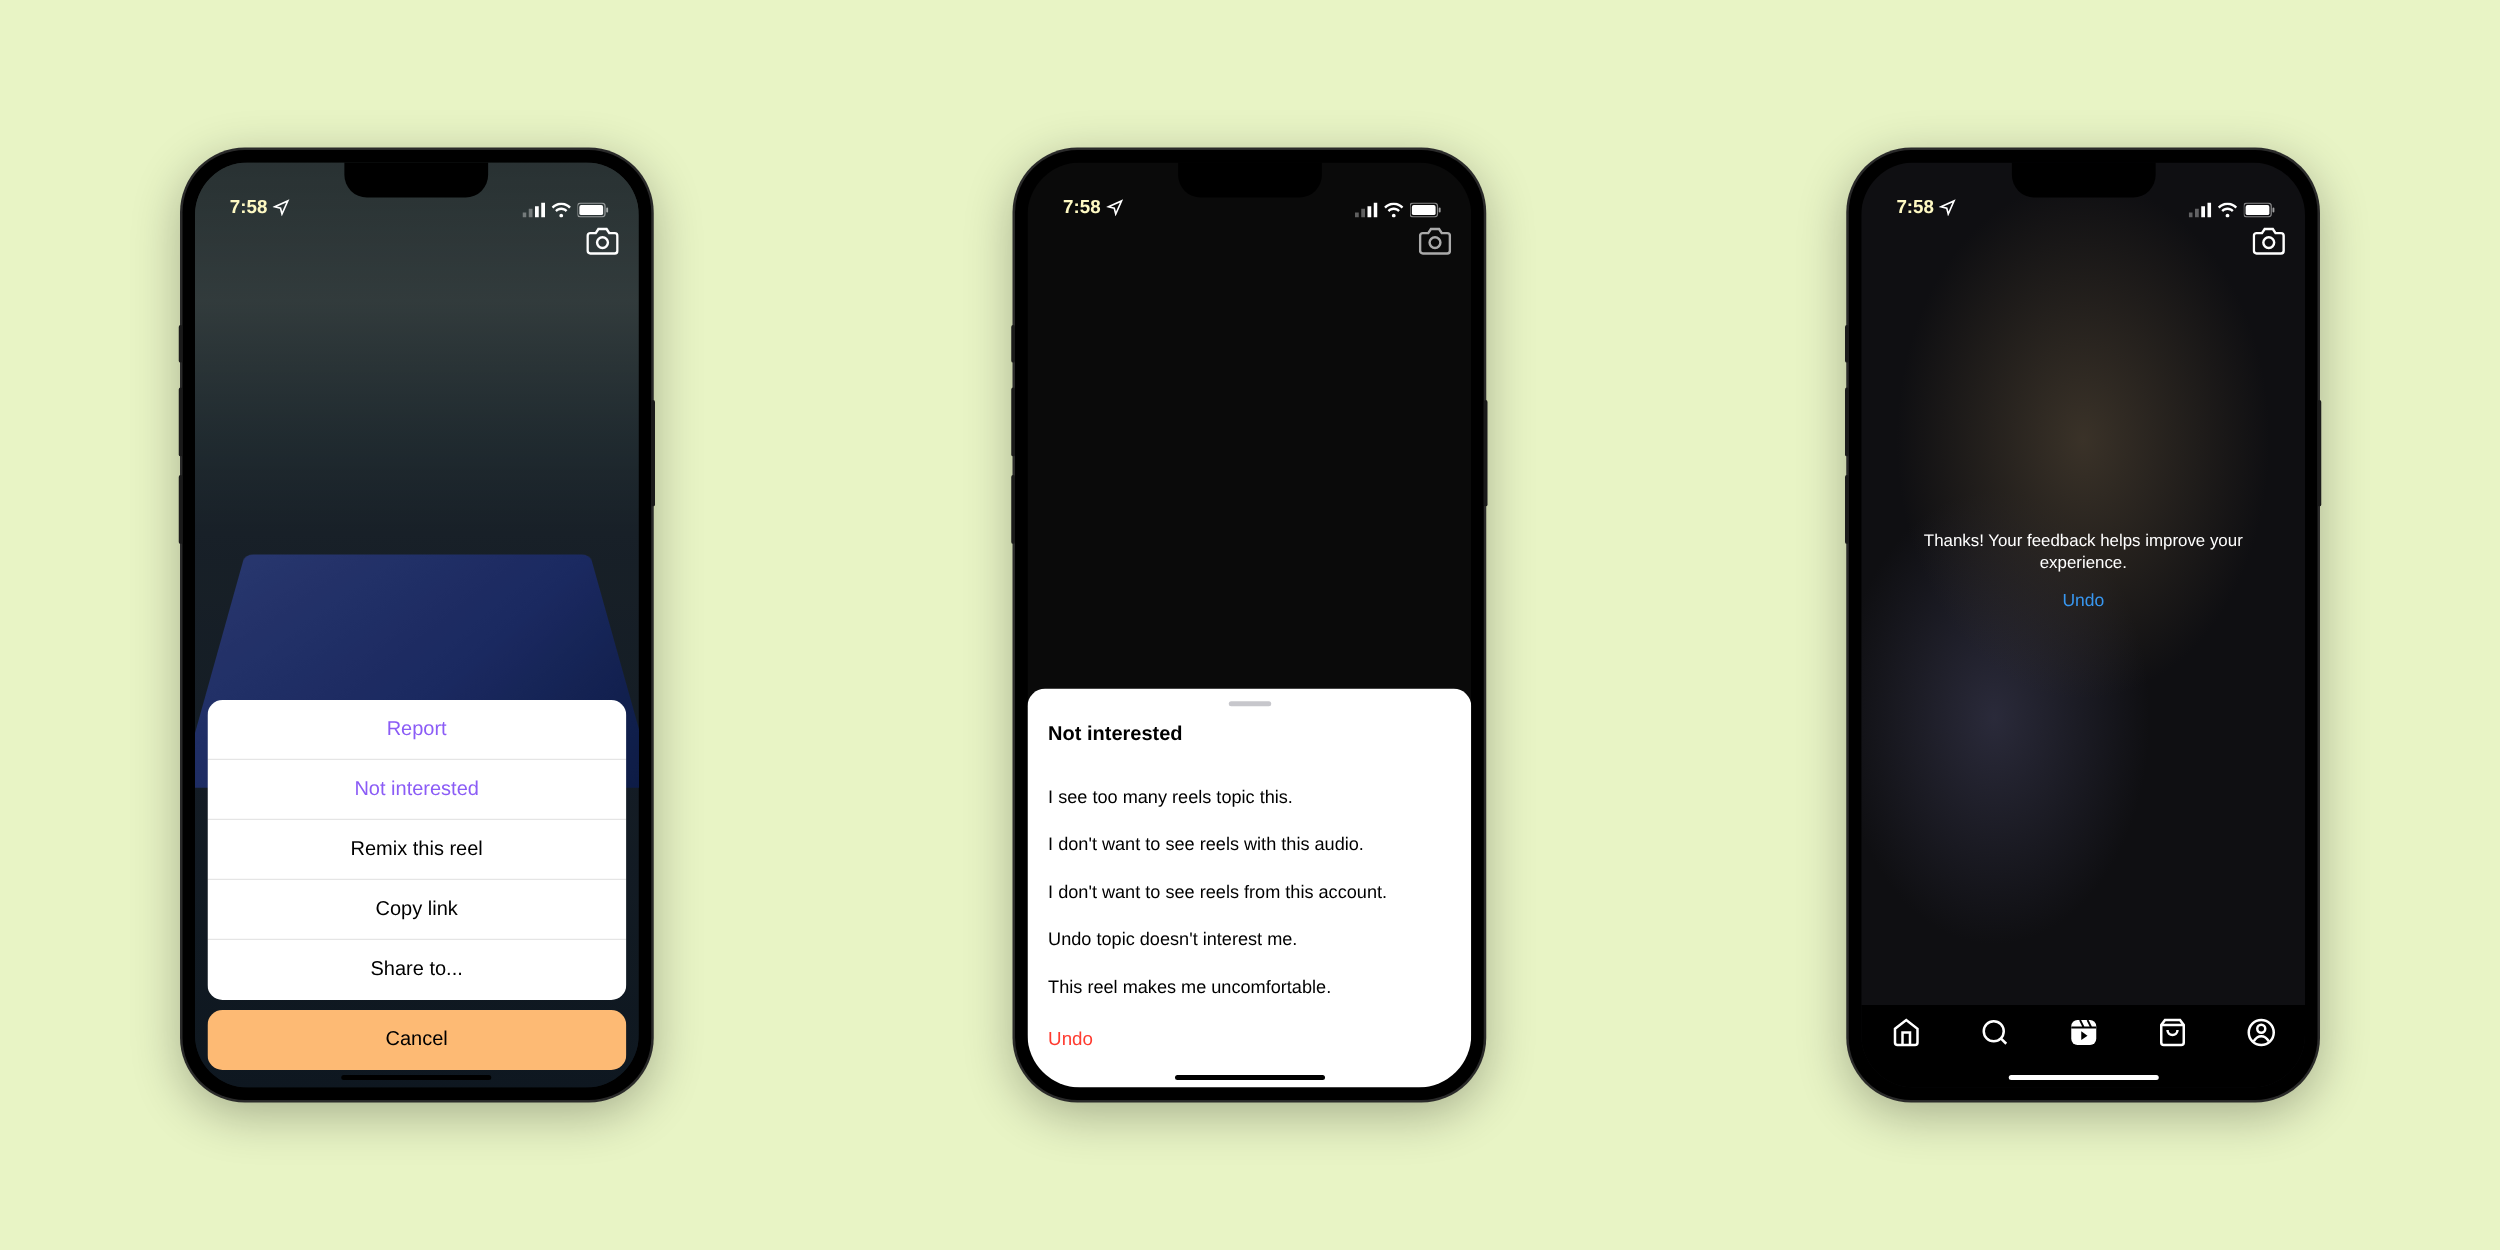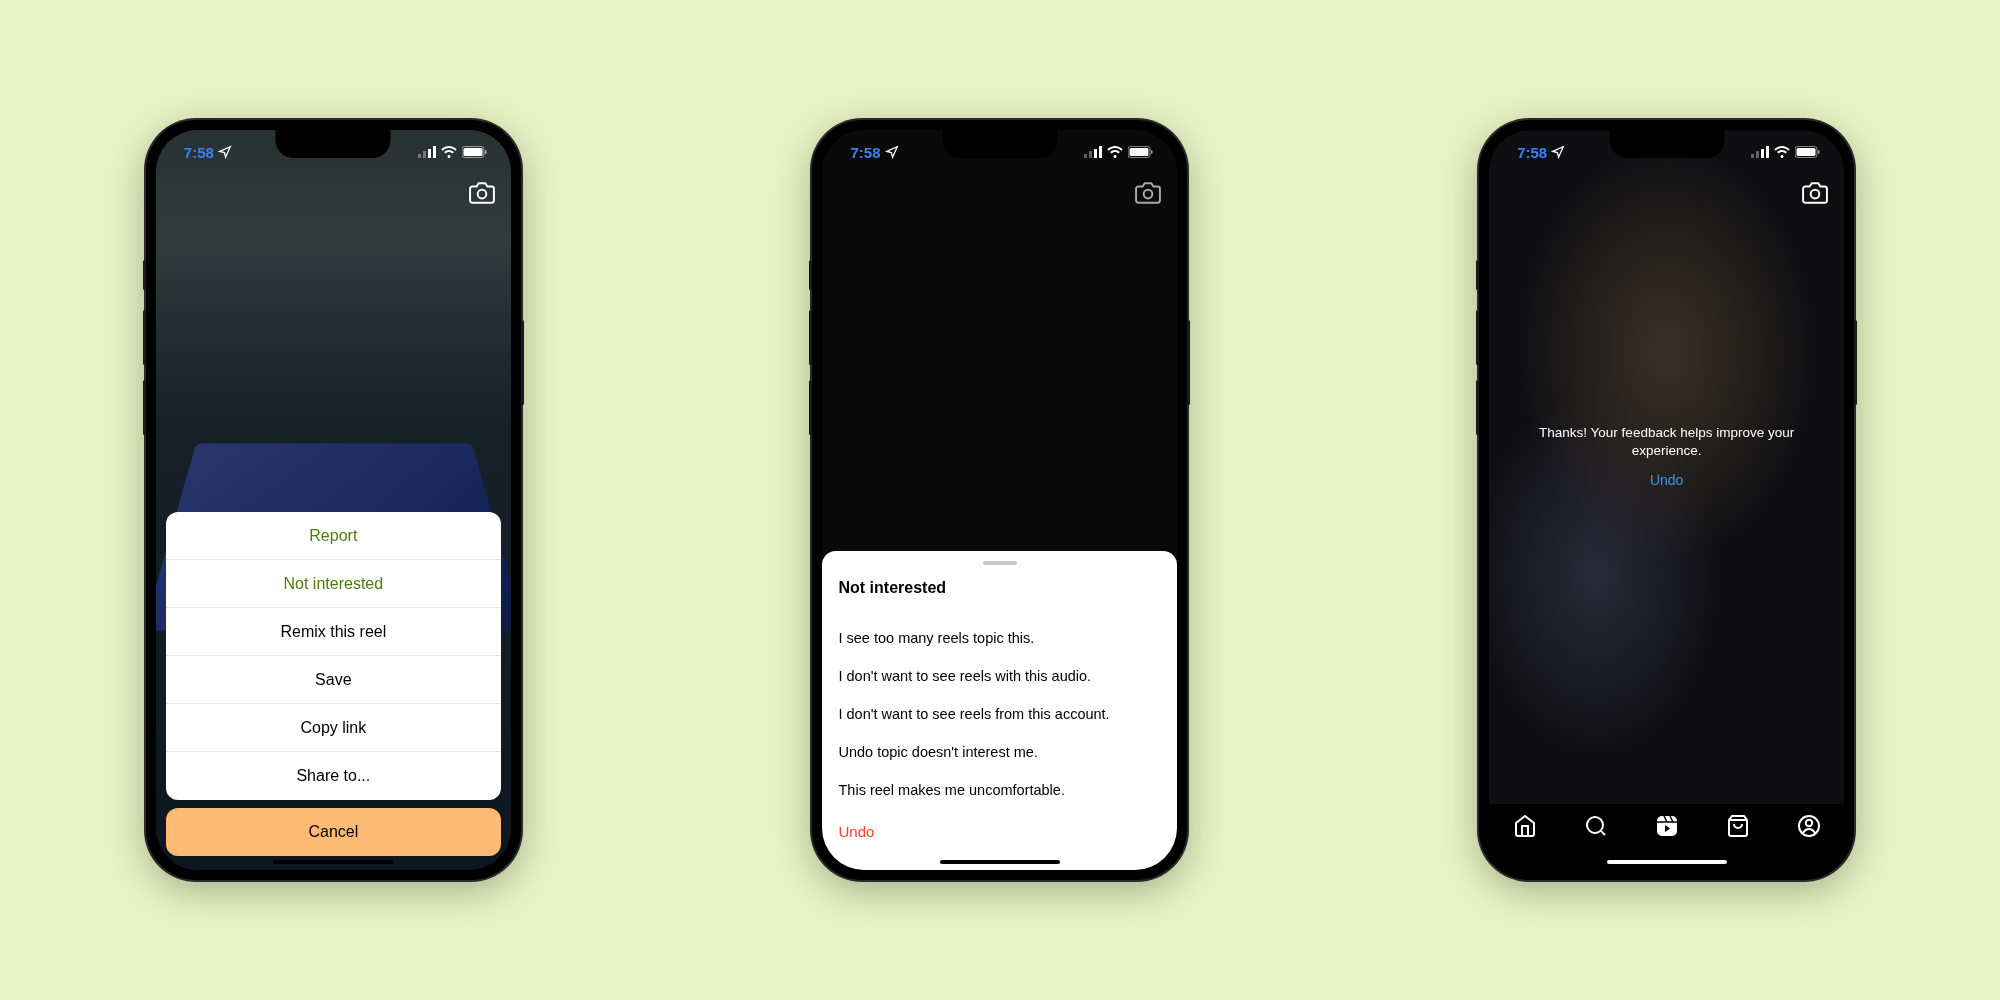--- a/index.html
+++ b/index.html
@@ -50,24 +50,24 @@
     position: relative;
     background: #000;
   }
   
   .status-bar {
     position: absolute;
     top: 0; left: 0; right: 0;
     height: 44px;
     display: flex;
     justify-content: space-between;
-    align-items: center;
+    align-items: flex-end;
     padding: 0 24px 0 28px;
     z-index: 50;
-    color: #3b82f6;
+    color: #fef9c3;
     font-size: 15px;
     font-weight: 600;
   }
   .status-left { display: flex; align-items: center; gap: 4px; }
   .status-right { display: flex; align-items: center; gap: 5px; }
   .status-right svg { display: block; }
   
   .bg1 {
     position: absolute; inset: 0;
     background:
@@ -111,21 +111,21 @@
   .sheet-item {
     height: 48px;
     display: flex;
     align-items: center;
     justify-content: center;
     font-size: 16px;
     color: #000;
     border-bottom: 0.5px solid rgba(0,0,0,0.1);
   }
   .sheet-item:last-child { border-bottom: none; }
-  .sheet-item.destructive { color: #4d7c0f; }
+  .sheet-item.destructive { color: #8b5cf6; }
   .cancel-btn {
     background: #fdba74;
     border-radius: 12px;
     height: 48px;
     display: flex;
     align-items: center;
     justify-content: center;
     font-size: 16px;
     font-weight: 500;
     color: #000;
@@ -248,21 +248,20 @@
           <path d="M23 19a2 2 0 0 1-2 2H3a2 2 0 0 1-2-2V8a2 2 0 0 1 2-2h4l2-3h6l2 3h4a2 2 0 0 1 2 2z"></path>
           <circle cx="12" cy="13" r="4"></circle>
         </svg>
     </div>
 
     <div class="action-sheet">
       <div class="sheet-group">
         <div class="sheet-item destructive">Report</div>
         <div class="sheet-item destructive">Not interested</div>
         <div class="sheet-item">Remix this reel</div>
-        <div class="sheet-item">Save</div>
         <div class="sheet-item">Copy link</div>
         <div class="sheet-item">Share to...</div>
       </div>
       <div class="cancel-btn">Cancel</div>
     </div>
 
     <div class="home-indicator"></div>
   </div>
 </div>
 

